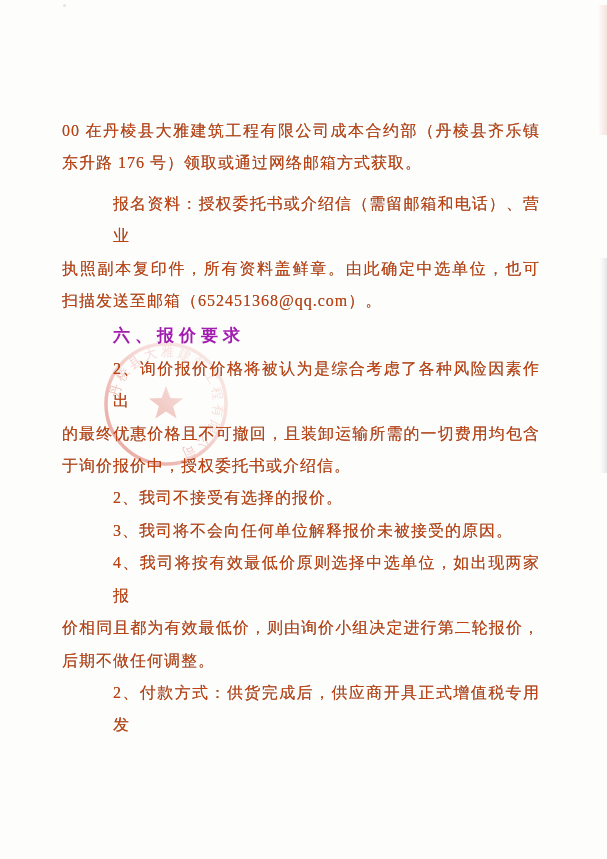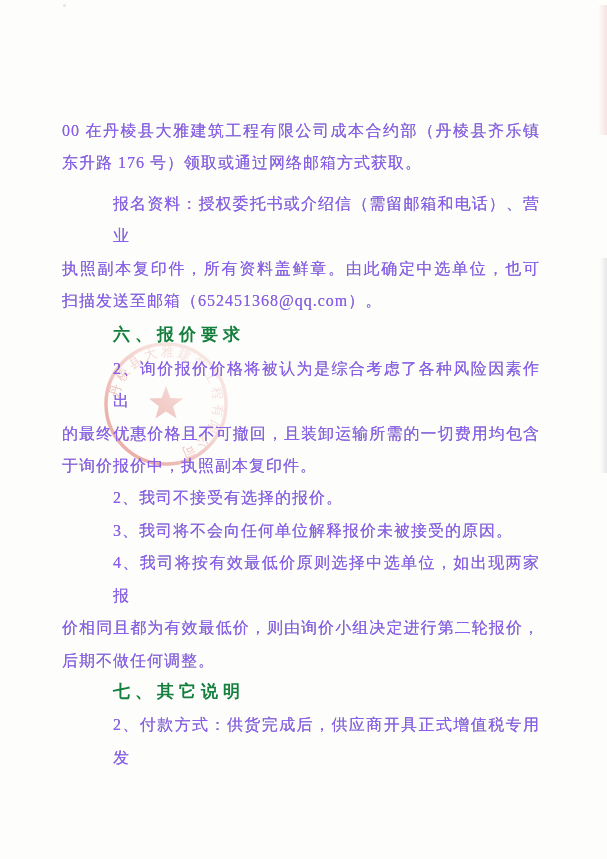--- a/index.html
+++ b/index.html
@@ -2,25 +2,25 @@
 <html><head>
 <meta charset="utf-8">
 <style>
   html,body{margin:0;padding:0;}
   body{width:607px;height:859px;background:#ffffff;font-family:"Liberation Serif","DejaVu Serif",serif;}
   .page{position:relative;width:607px;height:859px;background:#fdfdfc;overflow:hidden;}
   .doc{position:absolute;left:62px;top:0;width:478px;padding-top:115px;}
   .para{margin:0;}
   .para-signup{margin-top:8px;}
   .heading{margin:3px 0 0 0;
-    font-family:Liberation Mono, monospace;
+    font-family:Liberation Serif, serif;
     font-weight:bold;font-size:17px;letter-spacing:5px;line-height:32.4px;
-    color:#15803d;padding-left:51px;}
+    color:#a21caf;padding-left:51px;}
   .heading.h7{margin-top:0;}
-  .line{line-height:32.4px;font-size:16px;letter-spacing:1px;color:#8b5cf6;
+  .line{line-height:32.4px;font-size:16px;letter-spacing:1px;color:#c2410c;
     text-shadow:0 0 0.5px rgba(40,40,52,0.55);white-space:nowrap;}
   .fill{white-space:normal;text-align:justify;text-align-last:justify;text-justify:inter-character;}
   .indent{padding-left:51px;}
   .stamp{position:absolute;left:71px;top:309px;width:190px;height:190px;
     mix-blend-mode:multiply;opacity:0.55;filter:blur(0.4px);pointer-events:none;}
   .artifact{position:absolute;pointer-events:none;}
   .artifact.top-right{right:0;top:5px;width:9px;height:130px;
     background:linear-gradient(to left, rgba(233,186,180,0.40), rgba(233,186,180,0));}
   .artifact.mid-right{right:0;top:258px;width:7px;height:215px;
     background:linear-gradient(to left, rgba(168,172,178,0.28), rgba(168,172,178,0));}
@@ -65,38 +65,37 @@
       <div class="line fill indent">报名资料：授权委托书或介绍信（需留邮箱和电话）、营业</div>
       <div class="line fill">执照副本复印件，所有资料盖鲜章。由此确定中选单位，也可</div>
       <div class="line">扫描发送至邮箱（652451368@qq.com）。</div>
     </div>
 
     <div class="heading">六、报价要求</div>
 
     <div class="para">
       <div class="line fill indent">2、询价报价价格将被认为是综合考虑了各种风险因素作出</div>
       <div class="line fill">的最终优惠价格且不可撤回，且装卸运输所需的一切费用均包含</div>
-      <div class="line">于询价报价中，执照副本复印件。</div>
+      <div class="line">于询价报价中，授权委托书或介绍信。</div>
     </div>
 
     <div class="para">
       <div class="line indent">2、我司不接受有选择的报价。</div>
     </div>
 
     <div class="para">
       <div class="line indent">3、我司将不会向任何单位解释报价未被接受的原因。</div>
     </div>
 
     <div class="para">
       <div class="line fill indent">4、我司将按有效最低价原则选择中选单位，如出现两家报</div>
       <div class="line fill">价相同且都为有效最低价，则由询价小组决定进行第二轮报价，</div>
       <div class="line">后期不做任何调整。</div>
     </div>
 
-    <div class="heading h7">七、其它说明</div>
 
 
     <div class="para">
       <div class="line fill indent">2、付款方式：供货完成后，供应商开具正式增值税专用发</div>
 
     </div>
 
   </main>
 
   <div class="artifact top-right"></div>

